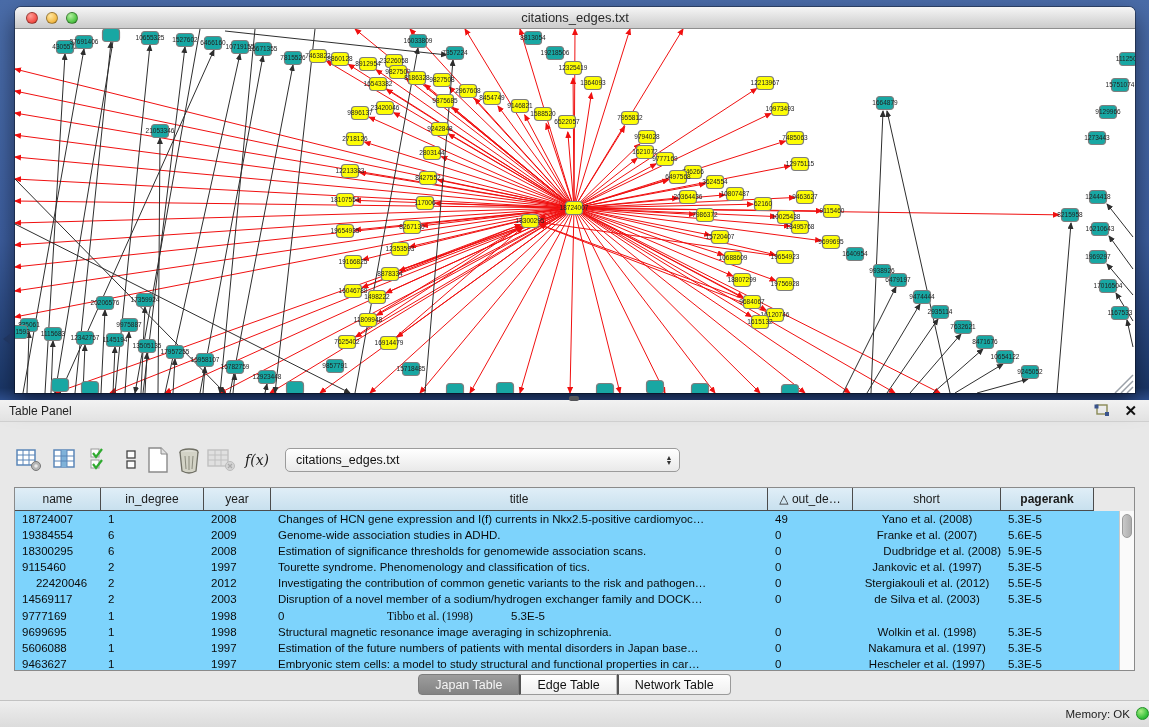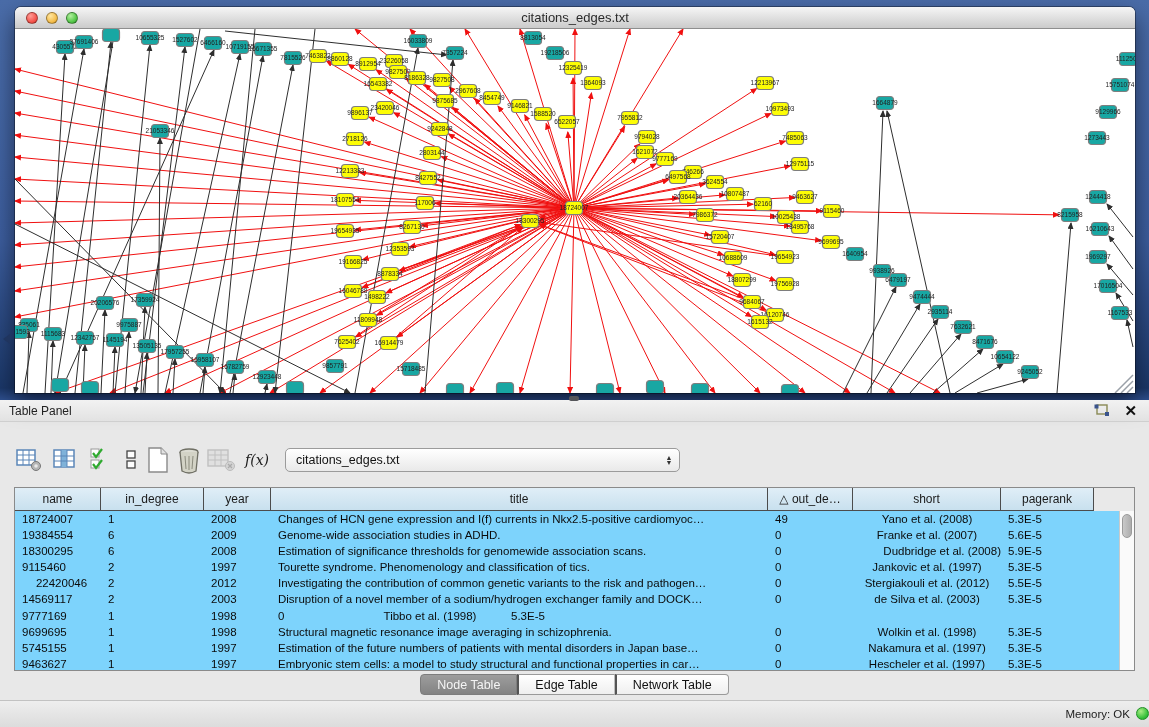--- a/index.html
+++ b/index.html
@@ -841,21 +841,21 @@
 </div>
 
 <div class="table-wrap">
   <div class="header-row" id="thead">
       <div class="hcell" style="width: 86px;">name</div>
       <div class="hcell" style="width: 103px;">in_degree</div>
       <div class="hcell" style="width: 67px;">year</div>
       <div class="hcell" style="width: 497px;">title</div>
       <div class="hcell" style="width: 85px;">△ out_de…</div>
       <div class="hcell" style="width: 148px;">short</div>
-      <div class="hcell" style="width: 93px;">pagerank</div>
+      <div class="hcell" style="width: 93px; font-weight: bold;">pagerank</div>
       <div class="hfill"></div>
     </div>
   <div class="tbody" id="tbody">
       <div class="trow">
         <div class="tcell" style="width: 86px;">18724007</div>
         <div class="tcell" style="width: 103px;">1</div>
         <div class="tcell" style="width: 67px;">2008</div>
         <div class="tcell" style="width: 497px;">Changes of HCN gene expression and I(f) currents in Nkx2.5-positive cardiomyoc…</div>
         <div class="tcell" style="width: 85px;">49</div>
         <div class="tcell center" style="width: 148px;">Yano et al. (2008)</div>
@@ -904,34 +904,34 @@
         <div class="tcell" style="width: 497px;">Disruption of a novel member of a sodium/hydrogen exchanger family and DOCK…</div>
         <div class="tcell" style="width: 85px;">0</div>
         <div class="tcell center" style="width: 148px;">de Silva et al. (2003)</div>
         <div class="tcell" style="width: 93px;">5.3E-5</div>
       </div>
       <div class="trow">
         <div class="tcell" style="width: 86px;">9777169</div>
         <div class="tcell" style="width: 103px;">1</div>
         <div class="tcell" style="width: 67px;">1998</div>
         <div class="tcell" style="width: 85px;">0</div>
-        <div class="tcell center" style="width: 148px;">Tibbo et al. (1998)</div>
+        <div class="tcell center" style="width: 148px; font-family: Liberation Serif, serif;">Tibbo et al. (1998)</div>
         <div class="tcell" style="width: 93px;">5.3E-5</div>
       </div>
       <div class="trow">
         <div class="tcell" style="width: 86px;">9699695</div>
         <div class="tcell" style="width: 103px;">1</div>
         <div class="tcell" style="width: 67px;">1998</div>
         <div class="tcell" style="width: 497px;">Structural magnetic resonance image averaging in schizophrenia.</div>
         <div class="tcell" style="width: 85px;">0</div>
         <div class="tcell center" style="width: 148px;">Wolkin et al. (1998)</div>
         <div class="tcell" style="width: 93px;">5.3E-5</div>
       </div>
       <div class="trow">
-        <div class="tcell" style="width: 86px;">5745155</div>
+        <div class="tcell" style="width: 86px;">5606088</div>
         <div class="tcell" style="width: 103px;">1</div>
         <div class="tcell" style="width: 67px;">1997</div>
         <div class="tcell" style="width: 497px;">Estimation of the future numbers of patients with mental disorders in Japan base…</div>
         <div class="tcell" style="width: 85px;">0</div>
         <div class="tcell center" style="width: 148px;">Nakamura et al. (1997)</div>
         <div class="tcell" style="width: 93px;">5.3E-5</div>
       </div>
       <div class="trow">
         <div class="tcell" style="width: 86px;">9463627</div>
         <div class="tcell" style="width: 103px;">1</div>
@@ -941,21 +941,21 @@
         <div class="tcell center" style="width: 148px;">Hescheler et al. (1997)</div>
         <div class="tcell" style="width: 93px;">5.3E-5</div>
       </div>
     </div>
   <div class="vscroll">
     <div class="vthumb"></div>
   </div>
 </div>
 
 <div class="tabs" id="tabs">
-    <button class="seg sel">Node Table</button>
+    <button class="seg sel">Japan Table</button>
     <button class="seg">Edge Table</button>
     <button class="seg">Network Table</button>
   </div>
 
 <div class="statusbar">
   <div class="mem">
     <span class="mem-label">Memory: OK</span>
     <div class="mem-dot"></div>
   </div>
 </div>

